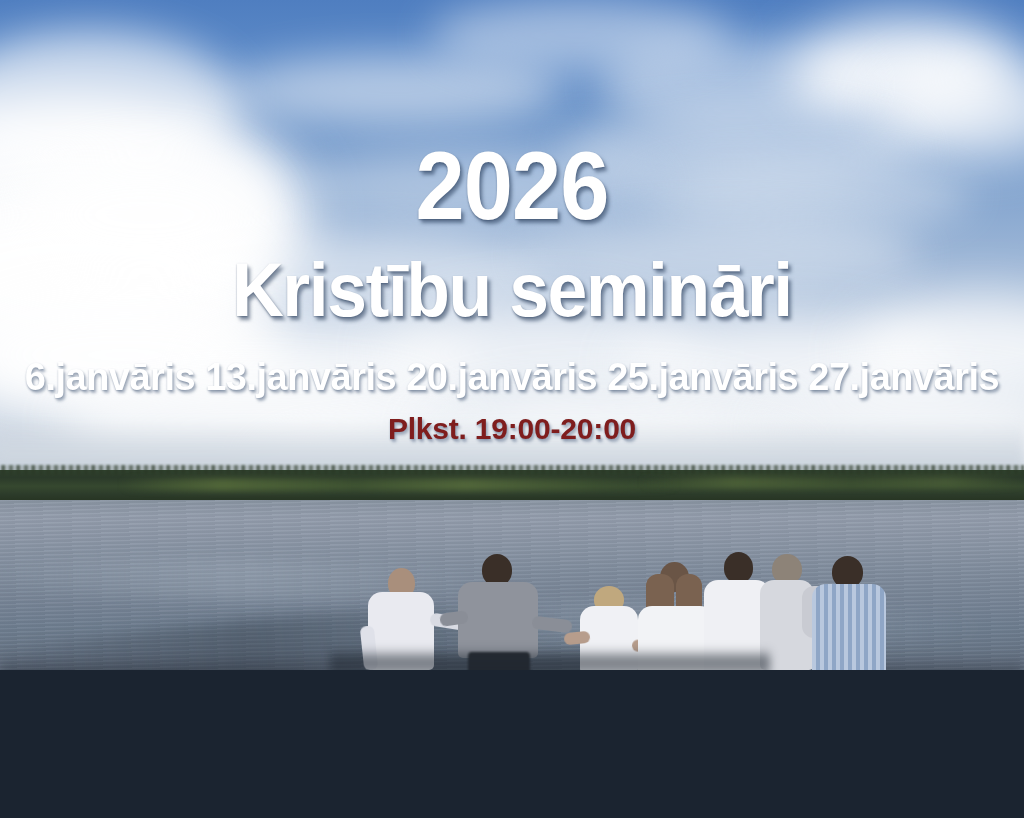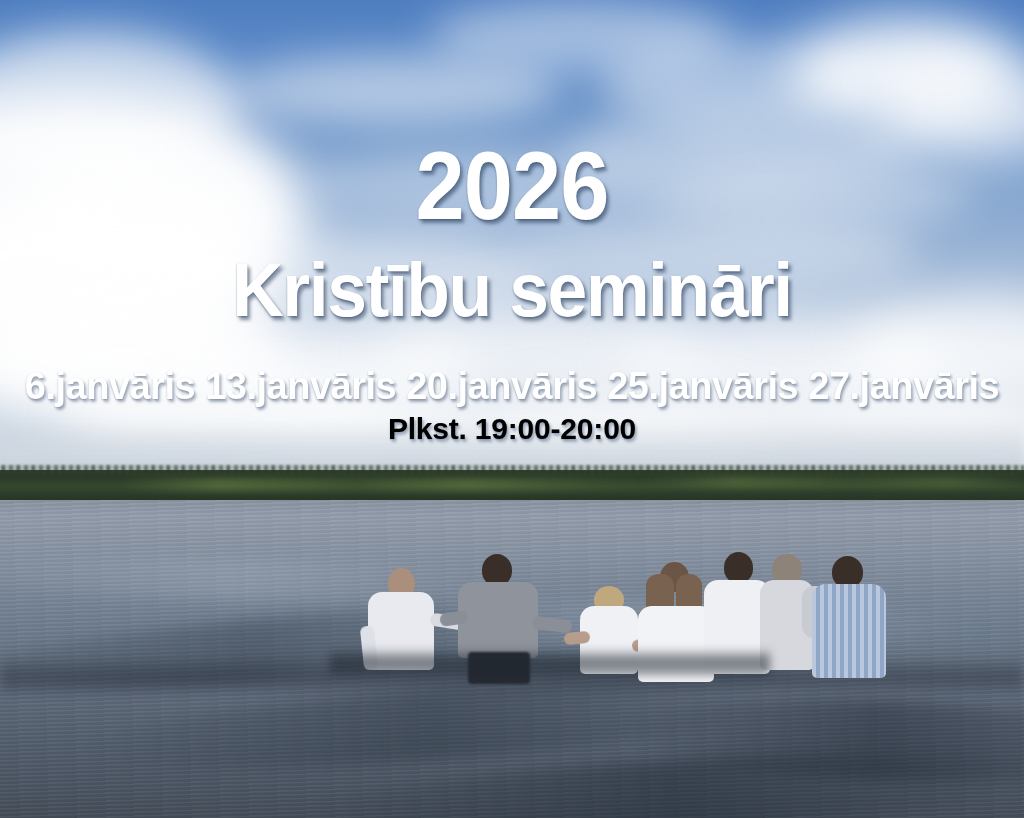--- a/index.html
+++ b/index.html
@@ -7,21 +7,21 @@
     padding: 0;
     background: #1b2430;
   }
   body {
     font-family: "Liberation Sans", sans-serif;
   }
 
   #poster {
     position: relative;
     width: 1024px;
-    height: 818px;
+    height: 670px;
     overflow: hidden;
     background: #7aa0cf;
   }
 
   
   .photo {
     position: absolute;
     inset: 0;
     overflow: hidden;
   }
@@ -278,30 +278,29 @@
     left: 0; right: 0;
     top: 358px;
     font-size: 38px;
     font-weight: bold;
     color: #ffffff;
     letter-spacing: -.5px;
     line-height: 1;
     text-shadow:
       2px 3px 3px rgba(70,90,120,.45),
       0 1px 2px rgba(70,90,120,.4);
-    margin-top: 9px;
   }
 
   .time {
     position: absolute;
     left: 0; right: 0;
     top: 414px;
     font-size: 30px;
     font-weight: bold;
-    color: #000000;
+    color: #7f1d1d;
     letter-spacing: -.2px;
     line-height: 1;
     text-shadow:
       2px 3px 3px rgba(80,100,130,.45),
       0 1px 2px rgba(80,100,130,.4);
     text-align: center;
   }
 
   .footer-note {
     position: absolute;

